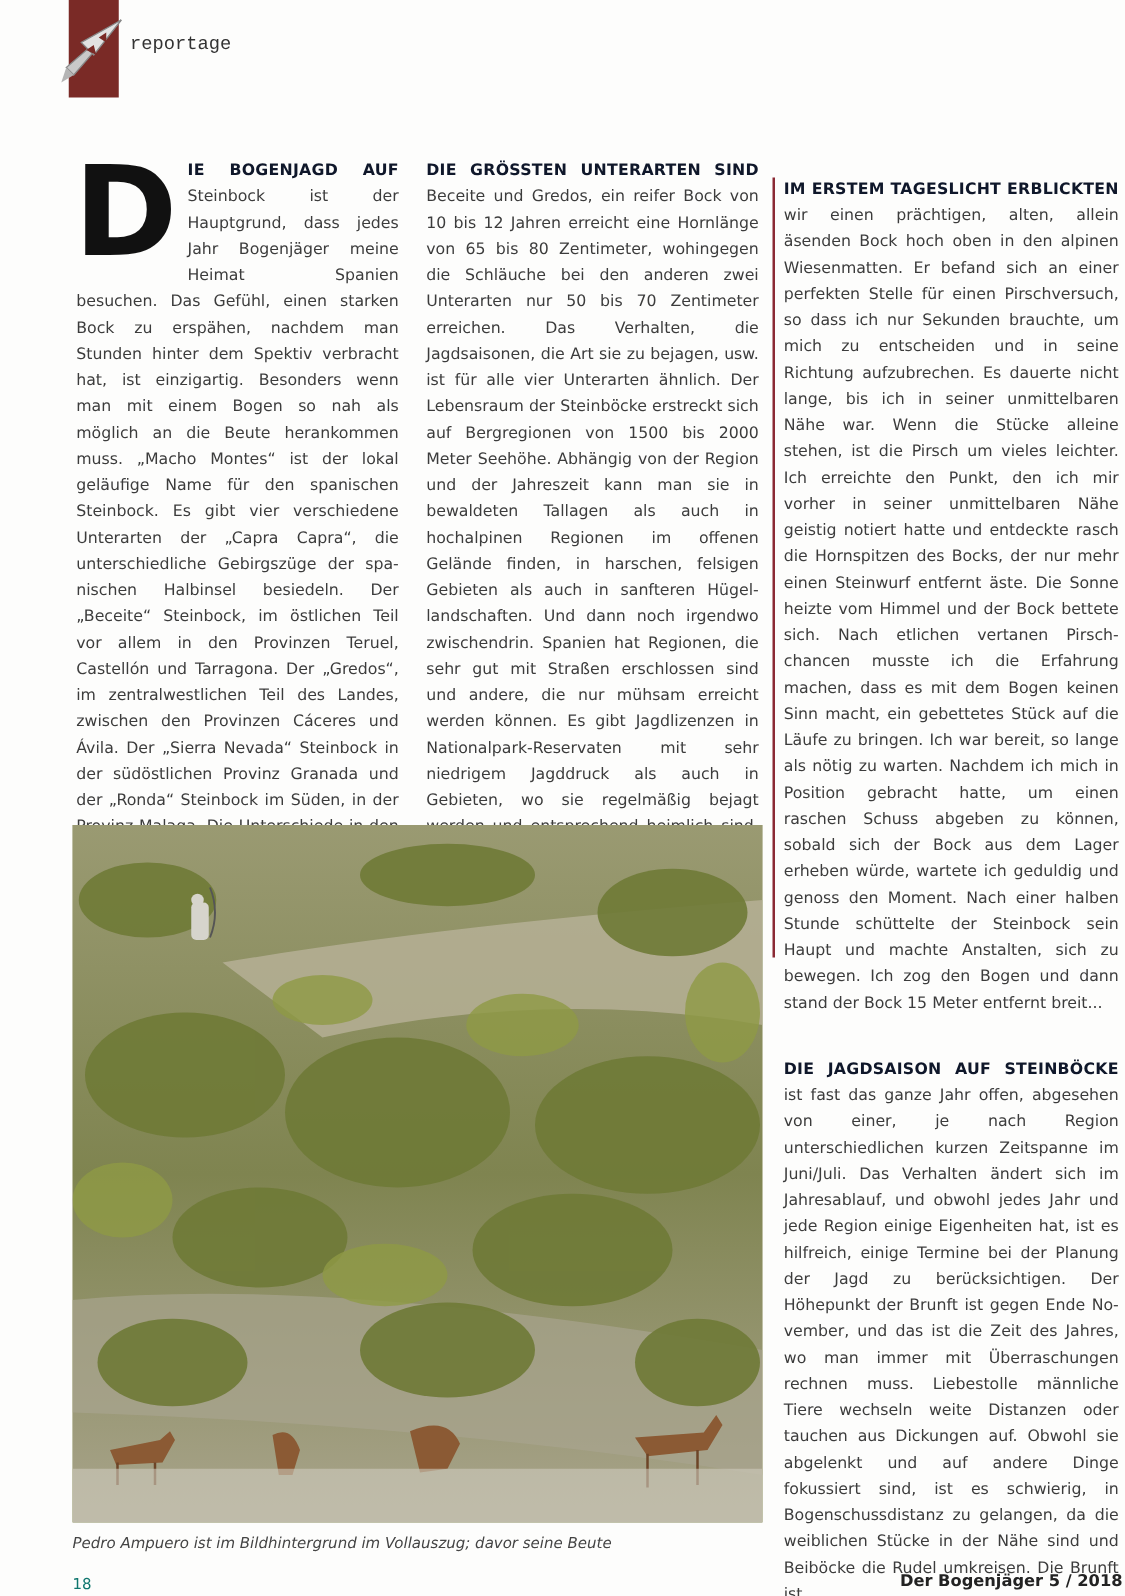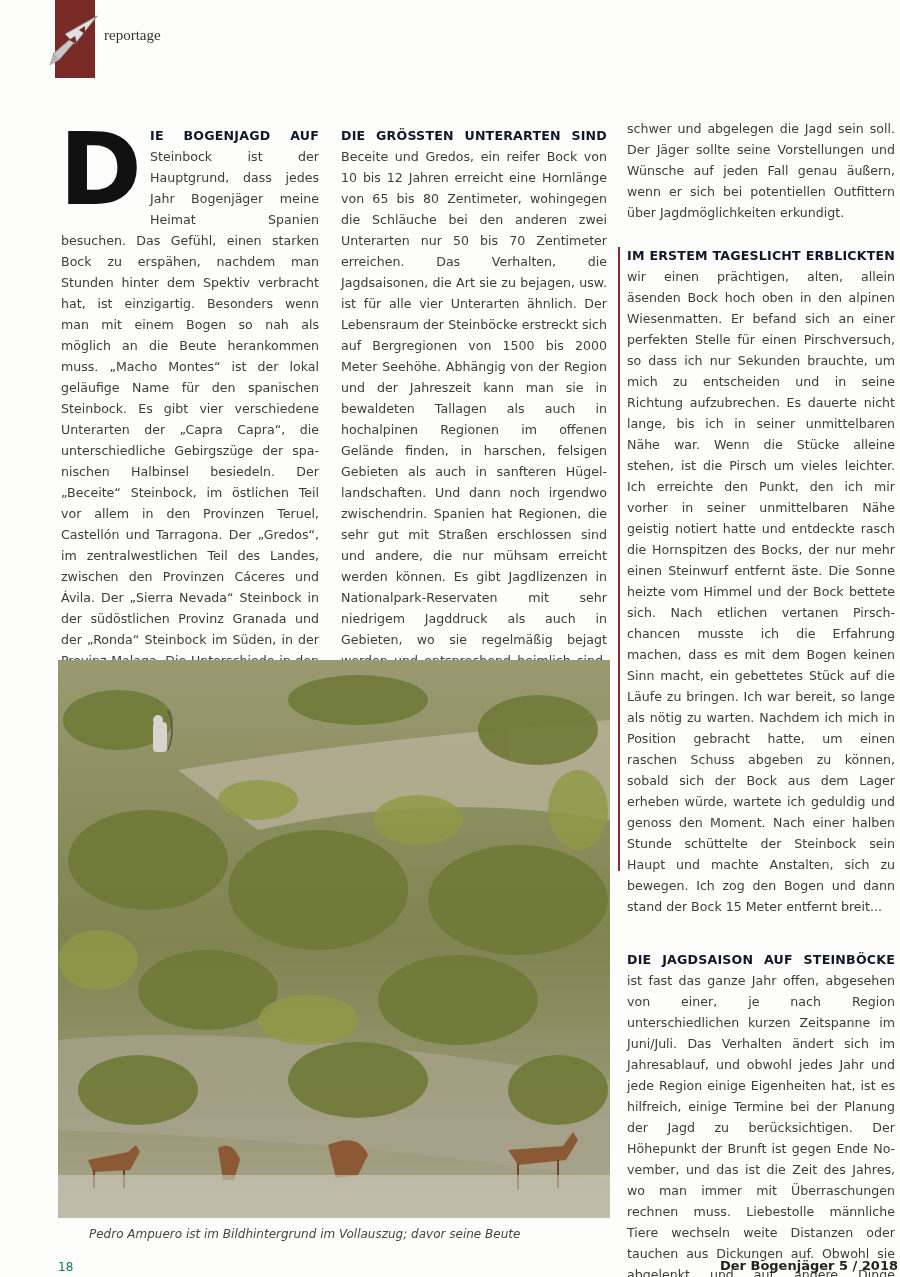--- a/index.html
+++ b/index.html
@@ -9,21 +9,21 @@
     font-family:"DejaVu Sans", sans-serif;
     color:#3a3a3a;
   }
   .header-bar {
     position:absolute; left:55px; top:0; width:40px; height:78px;
     background:#7a2a26;
   }
   .logo { position:absolute; left:45px; top:10px; width:60px; height:60px; }
   .section-label {
     position:absolute; left:104px; top:27px;
-    font-family:Liberation Serif, serif; font-size:15px; color:#333;
+    font-family:Liberation Mono, monospace; font-size:15px; color:#333;
   }
   .col {
     position:absolute; font-size:12.6px; line-height:21px;
     text-align:justify; hyphens:manual; color:#3c3c3c;
   }
   .col p { margin:0; }
   .col1 { left:61px; top:125px; width:258px; }
   .col2 { left:341px; top:125px; width:266px; }
   .col3 { left:627px; top:118px; width:268px; }
   .lead { font-weight:bold; color:#0f172a; letter-spacing:0.2px; }
@@ -34,21 +34,21 @@
   }
   .block2 { margin-top:22px !important; position:relative; }
   .redrule { position:absolute; left:-9px; top:2px; width:2px; height:624px; background:#8b2a34; }
   .block3 { margin-top:32px !important; }
   .photo {
     position:absolute; left:58px; top:660px; width:552px; height:558px;
     overflow:hidden; background:#8f9163;
   }
   .caption {
     position:absolute; left:58px; top:1227px; font-style:italic;
-    font-size:12px; color:#444;margin-left:31px;
+    font-size:12px; color:#444;
   }
   .pagenum { position:absolute; left:58px; top:1260px; font-size:12px; color:#0f766e; }
   .footer-mag { position:absolute; right:2px; top:1258px; font-size:13px; font-weight:bold; color:#222;margin-left:42px; }
 </style>
 </head>
 <body>
 
 <div class="header-bar"></div>
 <svg class="logo" viewBox="0 0 60 60">
   <path d="M52 6 L8 44 L14 50 Z" fill="#c9c9c9" stroke="#888" stroke-width="1"></path>
@@ -65,21 +65,20 @@
   </p>
 </div>
 
 <div class="col col2">
   <p>
     <span class="lead">DIE GRÖSSTEN UNTERARTEN SIND</span><span> Becei­te und Gredos, ein reifer Bock von 10 bis 12 Jahren erreicht eine Hornlänge von 65 bis 80 Zentimeter, wohingegen die Schläuche bei den anderen zwei Unterarten nur 50 bis 70 Zentimeter erreichen. Das Verhalten, die Jagdsaisonen, die Art sie zu bejagen, usw. ist für alle vier Unterarten ähnlich. Der Lebensraum der Steinböcke erstreckt sich auf Bergregionen von 1500 bis 2000 Meter Seehöhe. Abhängig von der Region und der Jahreszeit kann man sie in bewaldeten Tal­lagen als auch in hochalpinen Regionen im offenen Gelände finden, in harschen, felsi­gen Gebieten als auch in sanfteren Hügel­landschaften. Und dann noch irgendwo zwi­schendrin. Spanien hat Regionen, die sehr gut mit Straßen erschlossen sind und an­dere, die nur mühsam erreicht werden kön­nen. Es gibt Jagdlizenzen in Nationalpark-Reservaten mit sehr niedrigem Jagddruck als auch in Gebieten, wo sie regelmäßig bejagt werden und entsprechend heimlich sind. Mit all diesen möglichen Jagdszenari­en kann der Jäger selbst entscheiden, wie</span>
   </p>
 </div>
 
 <div class="col col3">
-  <p>schwer und abgelegen die Jagd sein soll. Der Jäger sollte seine Vorstellungen und Wünsche auf jeden Fall genau äußern, wenn er sich bei potentiellen Outfittern über Jagdmöglichkeiten erkundigt.</p>
   <p class="block2">
     <span class="redrule"></span>
     <span class="lead">IM ERSTEM TAGESLICHT ERBLICKTEN</span><span> wir einen prächtigen, alten, allein äsenden Bock hoch oben in den alpinen Wiesenmatten. Er befand sich an einer perfekten Stelle für einen Pirschversuch, so dass ich nur Sekun­den brauchte, um mich zu entscheiden und in seine Richtung aufzubrechen. Es dauerte nicht lange, bis ich in seiner unmittelbaren Nähe war. Wenn die Stücke alleine stehen, ist die Pirsch um vieles leichter. Ich erreichte den Punkt, den ich mir vorher in seiner un­mittelbaren Nähe geistig notiert hatte und entdeckte rasch die Hornspitzen des Bocks, der nur mehr einen Steinwurf entfernt äste. Die Sonne heizte vom Himmel und der Bock bettete sich. Nach etlichen vertanen Pirsch­chancen musste ich die Erfahrung machen, dass es mit dem Bogen keinen Sinn macht, ein gebettetes Stück auf die Läufe zu brin­gen. Ich war bereit, so lange als nötig zu warten. Nachdem ich mich in Position ge­bracht hatte, um einen raschen Schuss ab­geben zu können, sobald sich der Bock aus dem Lager erheben würde, wartete ich ge­duldig und genoss den Moment. Nach einer halben Stunde schüttelte der Steinbock sein Haupt und machte Anstalten, sich zu bewe­gen. Ich zog den Bogen und dann stand der Bock 15 Meter entfernt breit...</span>
   </p>
   <p class="block3">
     <span class="lead">DIE JAGDSAISON AUF STEINBÖCKE</span><span> ist fast das ganze Jahr offen, abgesehen von einer, je nach Region unterschiedlichen kur­zen Zeitspanne im Juni/Juli. Das Verhalten ändert sich im Jahresablauf, und obwohl je­des Jahr und jede Region einige Eigenheiten hat, ist es hilfreich, einige Termine bei der Planung der Jagd zu berücksichtigen. Der Höhepunkt der Brunft ist gegen Ende No­vember, und das ist die Zeit des Jahres, wo man immer mit Überraschungen rechnen muss. Liebestolle männliche Tiere wechseln weite Distanzen oder tauchen aus Dickun­gen auf. Obwohl sie abgelenkt und auf an­dere Dinge fokussiert sind, ist es schwierig, in Bogenschussdistanz zu gelangen, da die weiblichen Stücke in der Nähe sind und Bei­böcke die Rudel umkreisen. Die Brunft ist</span>
   </p>
 </div>
 
 <div class="photo">

